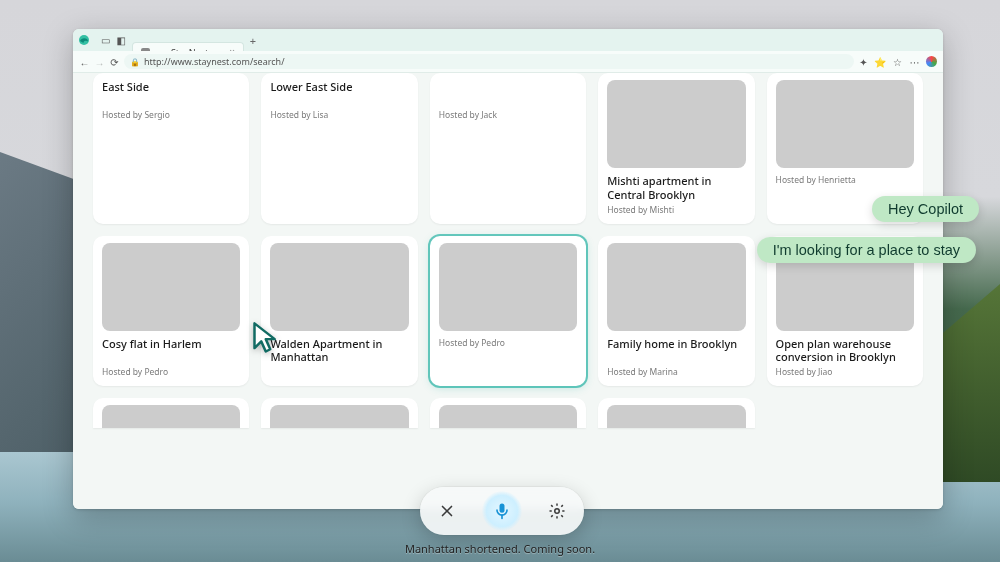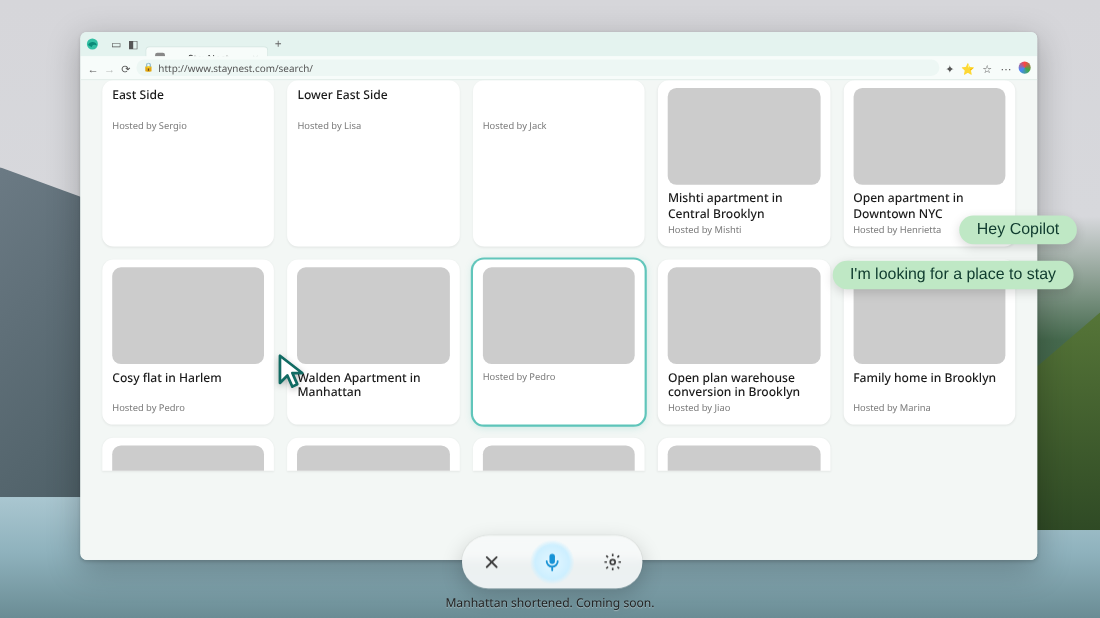--- a/index.html
+++ b/index.html
@@ -206,47 +206,46 @@
         <div class="host">Hosted by Jack</div>
       </div>
 
       <div class="card">
         <div class="img room1"></div>
         <div class="title">Mishti apartment in Central Brooklyn</div>
         <div class="host">Hosted by Mishti</div>
       </div>
       <div class="card">
         <div class="img room2"></div>
-        <div class="title">Open apartment in Downtown NYC</div>
         <div class="host">Hosted by Henrietta</div>
       </div>
       <div class="card">
         <div class="img room3"></div>
         <div class="title">Cosy flat in Harlem</div>
         <div class="host">Hosted by Pedro</div>
       </div>
       <div class="card">
         <div class="img room4"></div>
         <div class="title">Walden Apartment in Manhattan</div>
         <div class="host"></div>
       </div>
 
       <div class="card highlight">
         <div class="img room5"></div>
         <div class="host">Hosted by Pedro</div>
       </div>
       <div class="card">
+        <div class="img room7"></div>
+        <div class="title">Family home in Brooklyn</div>
+        <div class="host">Hosted by Marina</div>
+      </div>
+      <div class="card">
         <div class="img room8"></div>
         <div class="title">Open plan warehouse conversion in Brooklyn</div>
         <div class="host">Hosted by Jiao</div>
-      </div>
-      <div class="card">
-        <div class="img room7"></div>
-        <div class="title">Family home in Brooklyn</div>
-        <div class="host">Hosted by Marina</div>
       </div>
 
       <div class="card row-peek">
           <div class="img peek"></div>
         </div>
       <div class="card row-peek">
           <div class="img peek"></div>
         </div>
       <div class="card row-peek">
           <div class="img peek"></div>

